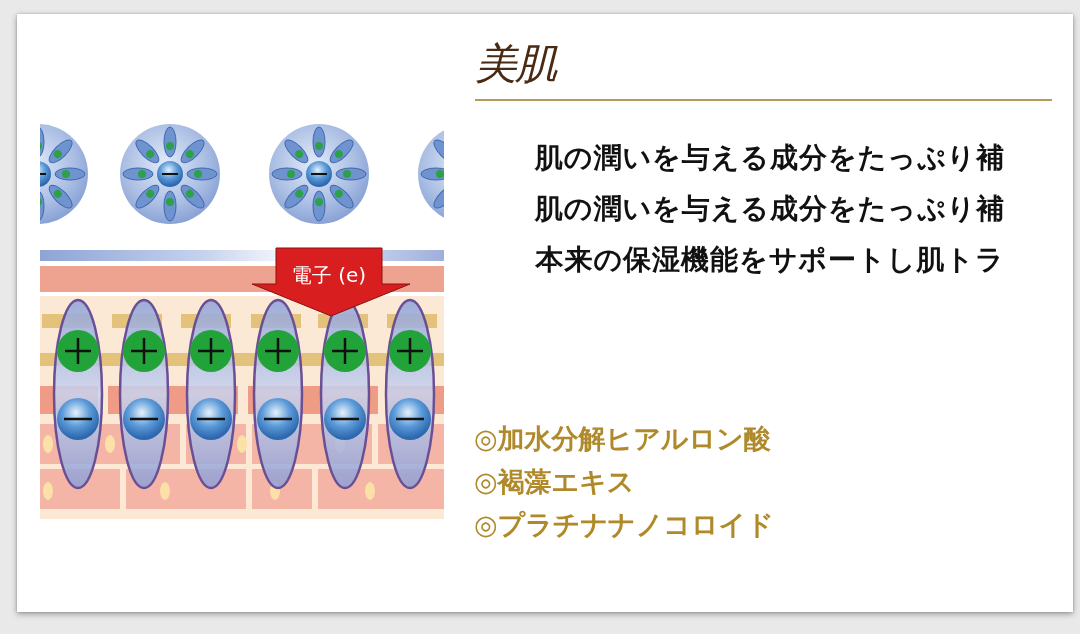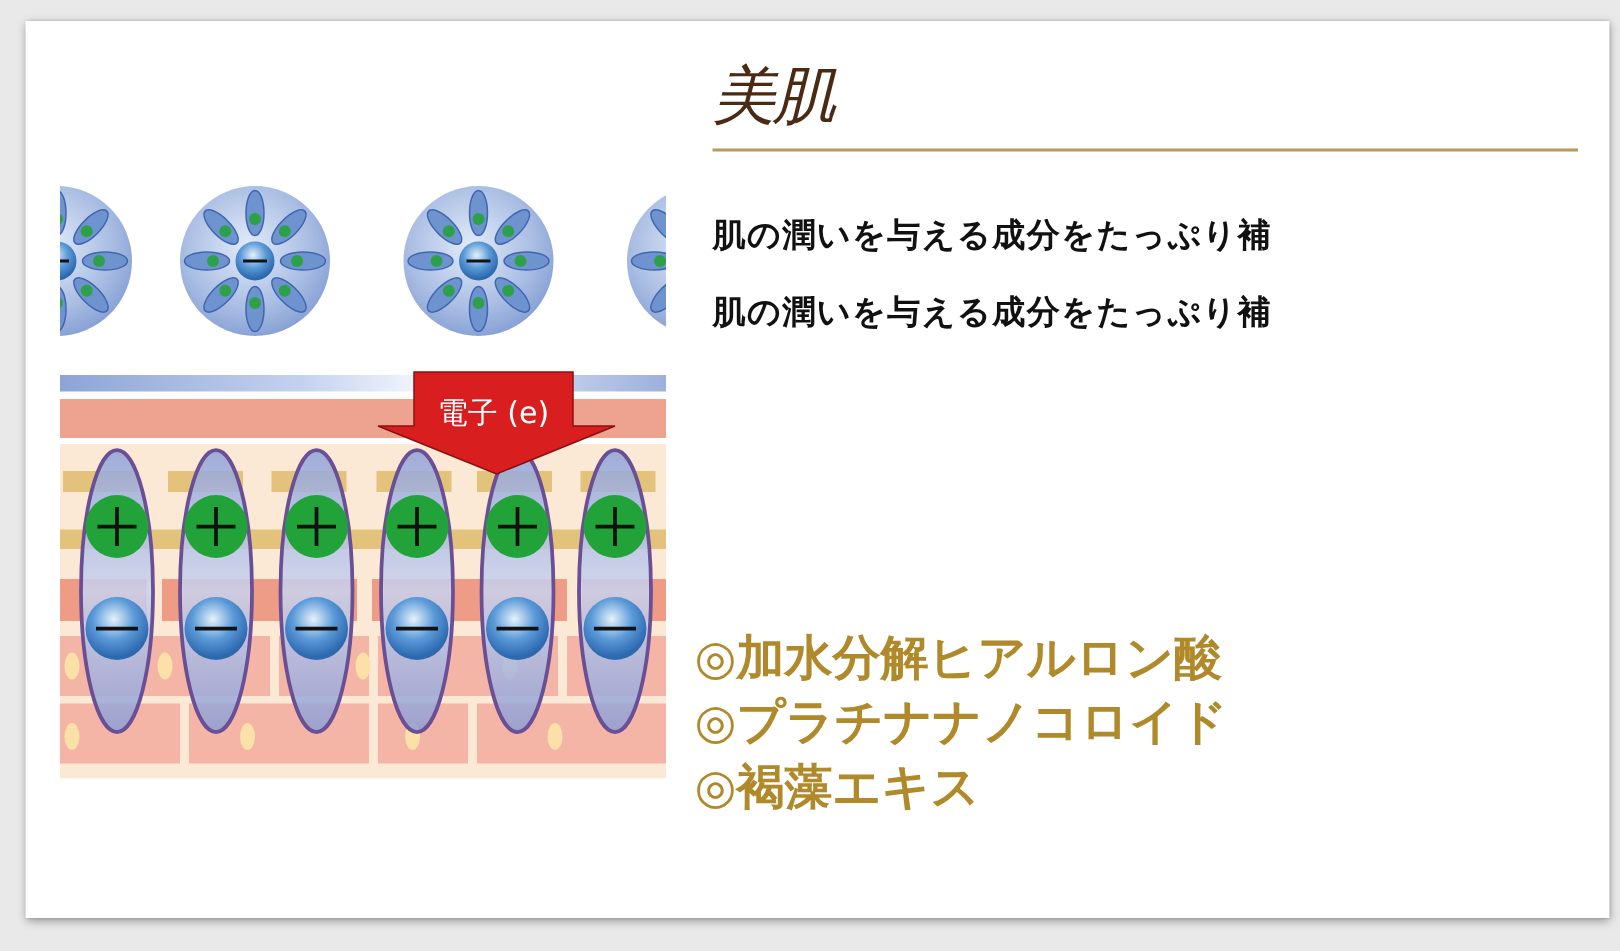--- a/index.html
+++ b/index.html
@@ -1,22 +1,22 @@
 <!DOCTYPE html>
 <html><head>
 <meta charset="utf-8">
 <style>
   html,body{margin:0;padding:0;}
   body{width:1080px;height:634px;background:#e9e9e9;position:relative;overflow:hidden;font-family:"DejaVu Serif","Liberation Serif",serif;}
   .card{position:absolute;left:17px;top:14px;width:1056px;height:598px;background:#fff;box-shadow:0 2px 6px rgba(0,0,0,.35),0 0 2px rgba(0,0,0,.2);}
   .illus{position:absolute;left:23px;top:110px;width:404px;height:395px;}
   .title{position:absolute;left:458px;top:22px;font-family:"DejaVu Sans","Liberation Sans",sans-serif;font-size:42px;color:#4a2a12;letter-spacing:-2px;line-height:56px;font-style:italic;}
   .rule{position:absolute;left:458px;top:85px;width:577px;height:2px;background:#b59a5a;}
-  .body-text{position:absolute;left:458px;top:118px;width:590px;font-family:"DejaVu Sans","Liberation Sans",sans-serif;font-weight:bold;font-size:22px;line-height:51px;color:#111;letter-spacing:1px;}
-  .ingredients{position:absolute;left:446px;top:403px;font-family:"DejaVu Serif","Liberation Serif",serif;font-weight:bold;font-size:32px;line-height:43px;color:#b08a2a;}
+  .body-text{position:absolute;left:458px;top:118px;width:590px;font-family:"DejaVu Sans","Liberation Sans",sans-serif;font-weight:bold;font-size:28px;line-height:51px;color:#111;letter-spacing:1px;text-align:center;}
+  .ingredients{position:absolute;left:457px;top:403px;font-family:"DejaVu Serif","Liberation Serif",serif;font-weight:bold;font-size:27px;line-height:43px;color:#b08a2a;}
   .ingredients div{white-space:nowrap;}
 </style>
 </head>
 <body>
 
 <div class="card">
 
   <svg class="illus" viewBox="0 0 404 395" xmlns="http://www.w3.org/2000/svg">
     <defs>
       <radialGradient id="sph" cx="45%" cy="40%" r="60%">
@@ -153,20 +153,21 @@
       <text x="289" y="158" text-anchor="middle" font-family="DejaVu Sans, Liberation Sans, sans-serif" font-size="20" fill="#fff">電子 (e)</text>
     </g>
   </svg>
 
   <div class="title">美肌</div>
   <div class="rule"></div>
 
   <div class="body-text">
     <div>肌の潤いを与える成分をたっぷり補</div>
     <div>肌の潤いを与える成分をたっぷり補</div>
+    <div>本来の保湿機能をサポートし肌トラ</div>
   </div>
 
   <div class="ingredients">
     <div>◎加水分解ヒアルロン酸</div>
+    <div>◎褐藻エキス</div>
     <div>◎プラチナナノコロイド</div>
-    <div>◎褐藻エキス</div>
   </div>
 </div>
 
 </body></html>

